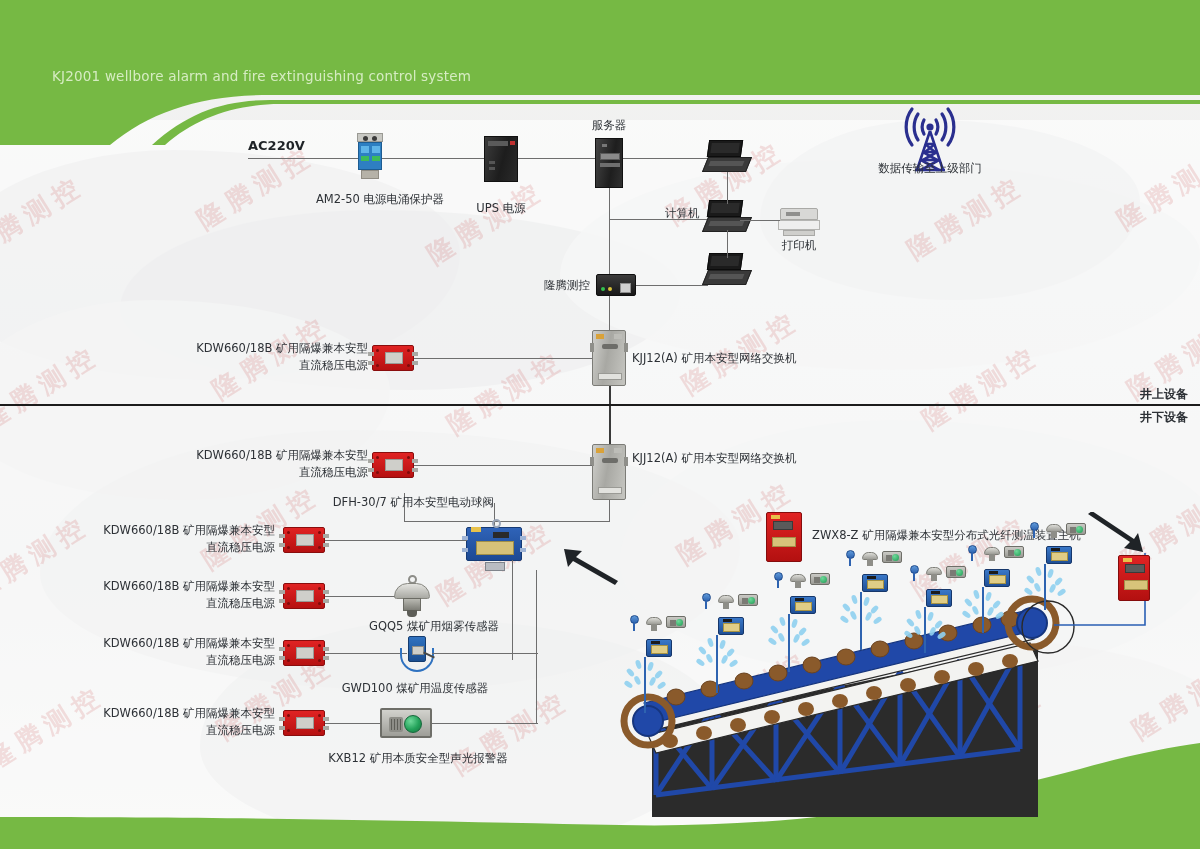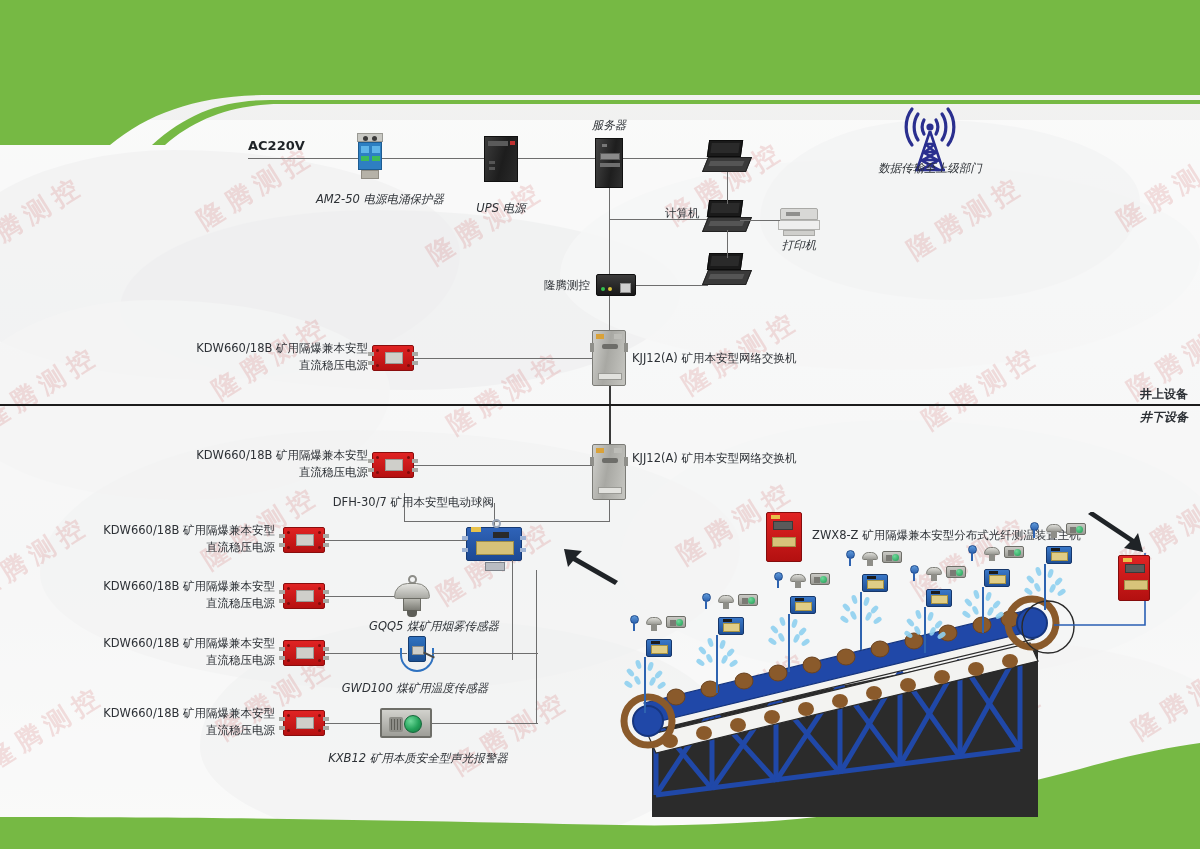--- a/index.html
+++ b/index.html
@@ -30,21 +30,21 @@
     position:absolute; left:50px; top:25px; color:#ffffff; font-size:28px; font-weight:700;
     letter-spacing:1px; z-index:6;
   }
   .title-sub {
     position:absolute; left:52px; top:68px; color:#d6ecc2; font-size:13.5px;
     letter-spacing:0.2px; z-index:6;
   }
 
   
   .lbl { position:absolute; color:#2d3136; font-size:11.5px; white-space:nowrap; line-height:15px; }
-  .lbl.c { text-align:center;font-style:italic; }
+  .lbl.c { text-align:center; }
   .lbl.r { text-align:right; }
   .lbl.two { line-height:16px; }
   .lbl.bold { font-weight:700; }
 
   
   .ln { position:absolute; background:#6e6e6e; }
   .ln.h { height:1px; }
   .ln.v { width:1px; }
   .ln.dark { background:#3a3a3a; }
   .ln.blue { background:#2e63b0; }
@@ -242,20 +242,21 @@
     <div class="wm" style="left:920px;top:710px;">隆腾测控</div>
     <div class="wm" style="left:1125px;top:680px;">隆腾测控</div>
   </div>
 
   <div class="header-green">
     <svg width="1200" height="145" viewBox="0 0 1200 145" xmlns="http://www.w3.org/2000/svg">
       <path d="M0,0 H1200 V95 H270 C200,95 150,112 110,145 H0 Z" fill="#76b944"></path>
       <path d="M270,100 H1200 V104 H280 C235,104 195,118 165,145 H152 C188,112 225,100 270,100 Z" fill="#76b944"></path>
     </svg>
   </div>
+  <div class="title-sub">KJ2001 wellbore alarm and fire extinguishing control system</div>
 
   <div style="position:absolute;left:0;bottom:0;width:1200px;height:120px;">
     <svg width="1200" height="120" viewBox="0 0 1200 120" xmlns="http://www.w3.org/2000/svg">
       <path d="M0,88 C260,88 420,92 620,96 C800,100 960,72 1080,40 C1130,26 1170,18 1200,14 V120 H0 Z" fill="#76b944"></path>
     </svg>
   </div>
 
   <div class="ln h" style="left:248px;top:158px;width:360px;"></div>
   <div class="lbl" style="left:248px;top:138px;font-size:13px;font-weight:600;color:#1f2327;">AC220V</div>
 
@@ -395,21 +396,21 @@
       <div class="bolt" style="right:3px;bottom:3px;"></div>
   </div>
   <div class="lbl r two" style="left:168px;top:340px;width:200px;">KDW660/18B 矿用隔爆兼本安型</div>
   <div class="lbl r two" style="left:168px;top:357px;width:200px;">直流稳压电源</div>
   <div class="ln h" style="left:414px;top:358px;width:178px;"></div>
 
   <div class="ln v dark" style="left:609px;top:386px;height:60px;width:2px;"></div>
 
   <div class="divider" style="top:404px;width:1200px;"></div>
   <div class="lbl bold" style="left:1140px;top:387px;font-size:12px;">井上设备</div>
-  <div class="lbl bold" style="left:1140px;top:410px;font-size:12px;font-style:italic;">井下设备</div>
+  <div class="lbl bold" style="left:1140px;top:410px;font-size:12px;">井下设备</div>
 
   <div class="dev kjj" style="left:592px;top:444px;">
     <div class="lug-l"></div>
       <div class="lug-r"></div>
     <div class="tag-l"></div>
       <div class="tag-r"></div>
     <div class="slot"></div>
       <div class="plate"></div>
   </div>
   <div class="lbl" style="left:632px;top:451px;">KJJ12(A) 矿用本安型网络交换机</div>

